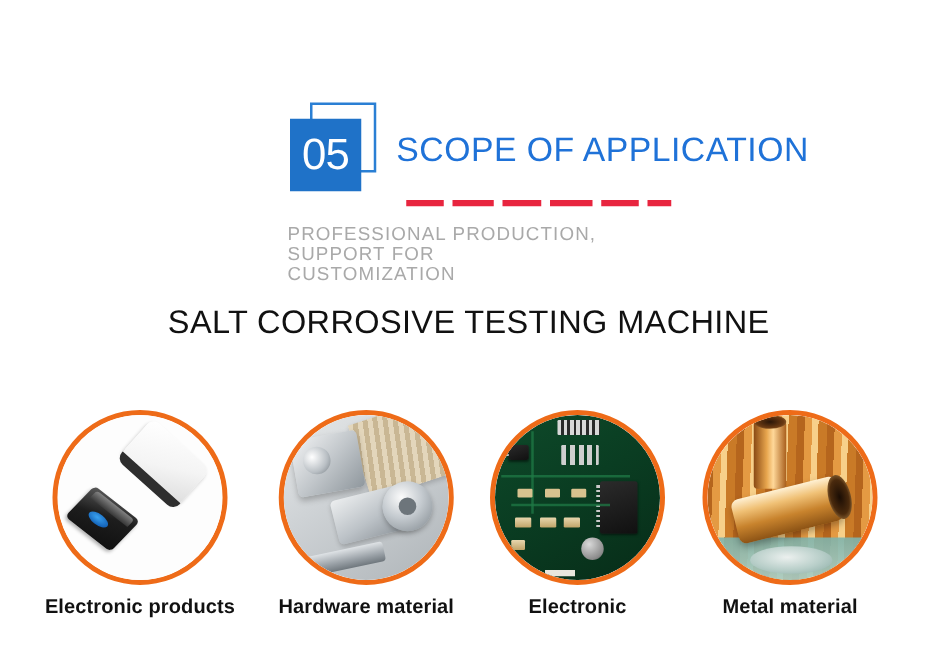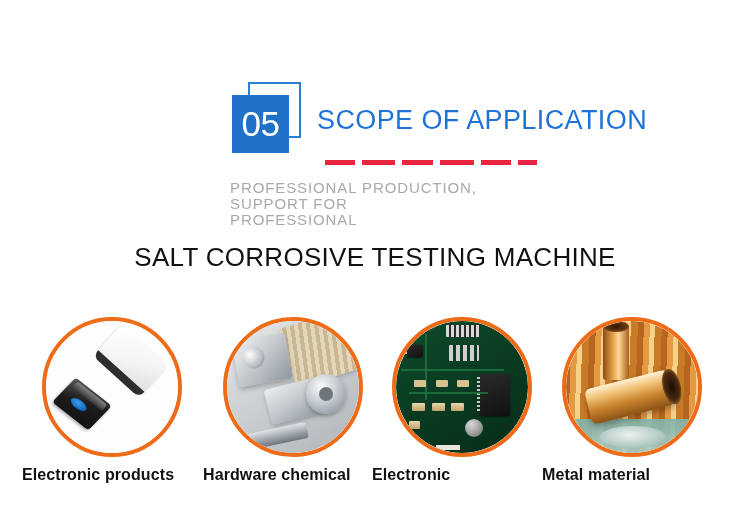--- a/index.html
+++ b/index.html
@@ -140,22 +140,23 @@
   
   .cat-row {
     position: absolute;
     left: 0;
     top: 312px;
     width: 750px;
     height: 200px;
   }
   .cat {
     position: absolute;
-    top: 5px;
+    top: 16px;
     width: 180px;
+    text-align: center;
   }
   .cat-1 { left: 22px; }
   .cat-2 { left: 203px; }
   .cat-3 { left: 372px; }
   .cat-4 { left: 542px; }
 
   .circle-wrap {
     position: relative;
     width: 140px;
     height: 140px;
@@ -458,21 +459,21 @@
       <span class="dash w1"></span>
       <span class="dash w2"></span>
       <span class="dash w3"></span>
       <span class="dash w4"></span>
       <span class="dash w5"></span>
       <span class="dash w6"></span>
     </div>
 
     <div class="subtitle">
       <span>PROFESSIONAL PRODUCTION, SUPPORT FOR</span>
-      <span class="line2">PROFESSIONAL</span>
+      <span class="line2">CUSTOMIZATION</span>
     </div>
   </div>
 
   <div class="main-heading">SALT CORROSIVE TESTING MACHINE</div>
 
   <div class="cat-row">
 
     <div class="cat cat-1">
       <div class="circle-wrap">
         <div class="circle">
@@ -494,21 +495,21 @@
             <div class="sc-hw">
               <div class="hw-strip"></div>
               <div class="hw-block"></div>
               <div class="hw-plate"></div>
               <div class="hw-ring"></div>
               <div class="hw-bar"></div>
             </div>
           </div>
         </div>
       </div>
-      <div class="cat-label">Hardware chemical</div>
+      <div class="cat-label">Hardware material</div>
     </div>
 
     <div class="cat cat-3">
       <div class="circle-wrap">
         <div class="circle">
           <div class="circle-inner">
             <div class="sc-pcb">
               <div class="pcb-conn" style="left:38%;top:3%;width:34px;height:12px;"></div>
               <div class="pcb-conn" style="left:40%;top:18%;width:30px;height:16px;background:repeating-linear-gradient(90deg,#cfcfcf 0 4px,#0a3d22 4px 7px);"></div>
               <div class="pcb-chip" style="left:8%;top:18%;width:16px;height:12px;"></div>

